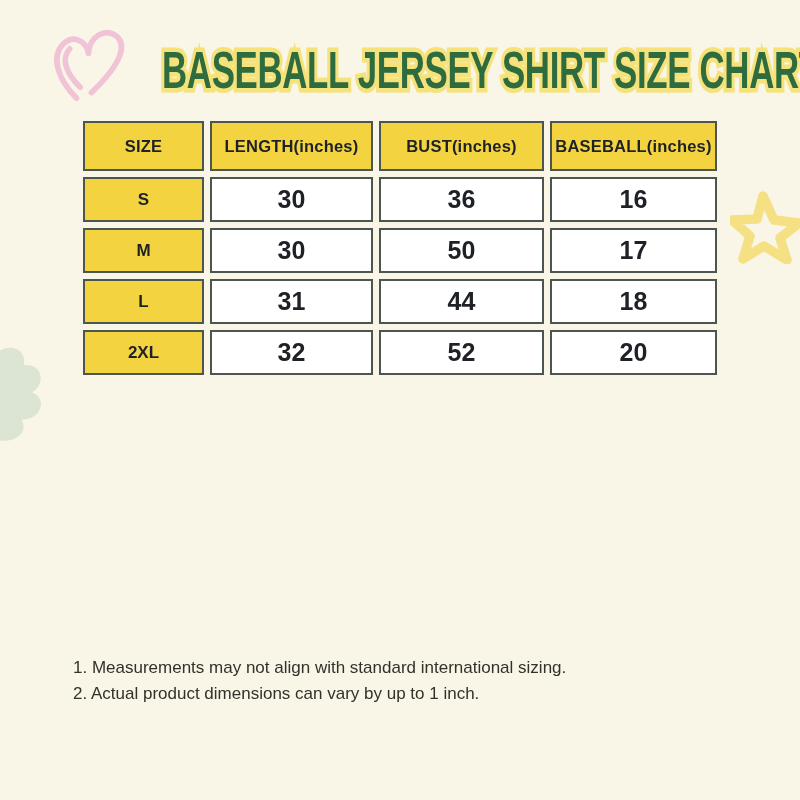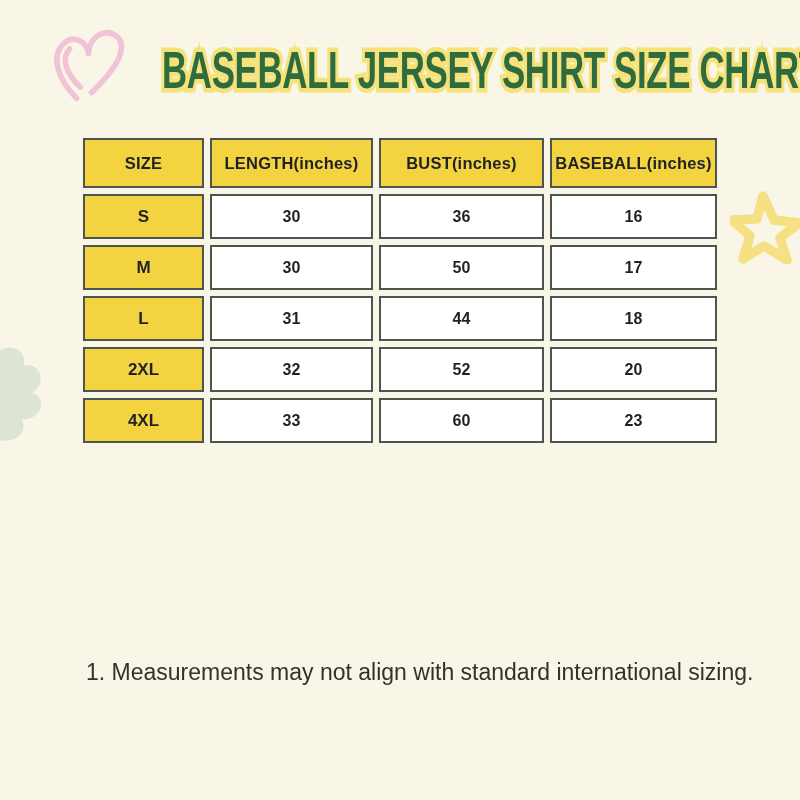--- a/index.html
+++ b/index.html
@@ -25,47 +25,47 @@
   }
   .title .stroke{
     position:absolute;left:0;top:0;z-index:0;
     color:var(--title-outline,#F6E27B);
     -webkit-text-stroke:9px var(--title-outline,#F6E27B);
   }
   .title .fill{position:relative;z-index:1;color:var(--title-green,#2E6B3E);}
 
   
   table.chart{
-    position:absolute;left:77px;top:132px;width:646px;
+    position:absolute;left:77px;top:115px;width:646px;
     border-collapse:separate;border-spacing:6px;table-layout:fixed;
   }
   table.chart th,table.chart td{
     border:2px solid var(--cell-border,#4D564E);
     text-align:center;vertical-align:middle;
     font-weight:bold;color:var(--text-dark,#1E2125);
     padding:0;
   }
   table.chart thead th{
     background:var(--cell-yellow,#F3D440);
     height:46px;font-size:16.5px;letter-spacing:0.2px;
   }
   table.chart tbody th{
     background:var(--cell-yellow,#F3D440);
     height:41px;font-size:17px;
   }
   table.chart tbody td{
     background:var(--cell-white,#FFFFFF);
-    height:41px;font-size:16px;
+    height:41px;font-size:25px;
   }
   col.c1{width:121px;} col.c2{width:163px;} col.c3{width:165px;} col.c4{width:167px;}
 
   
   .notes{
-    position:absolute;left:86px;top:655px;width:692px;
-    font-size:23px;line-height:1.54;color:var(--note-text,#32322B);
+    position:absolute;left:73px;top:655px;width:692px;
+    font-size:17px;line-height:1.54;color:var(--note-text,#32322B);
   }
   .notes p{margin:0;}
 </style>
 </head>
 <body>
 
 <div class="canvas" style="--background: #F9F6E8; --title-green: #2E6B3E; --title-outline: #F6E27B; --cell-yellow: #F3D440; --cell-border: #4D564E; --cell-white: #FFFFFF; --text-dark: #1E2125; --note-text: #32322B; --heart-pink: #F0C4D6; --star-yellow: #F5E084; --blob-green: #DCE5D3;">
 
   <svg class="deco deco-heart" viewBox="0 0 100 95" aria-hidden="true">
     <g fill="none" stroke="#F0C4D6" stroke-width="6.5" stroke-linecap="round">
@@ -123,26 +123,21 @@
         <td>31</td>
         <td>44</td>
         <td>18</td>
       </tr>
       <tr>
         <th>2XL</th>
         <td>32</td>
         <td>52</td>
         <td>20</td>
       </tr>
-      <tr>
-        <th>4XL</th>
-        <td>33</td>
-        <td>60</td>
-        <td>23</td>
-      </tr>
     </tbody>
   </table>
 
   <div class="notes">
     <p>1. Measurements may not align with standard international sizing.</p>
+    <p>2. Actual product dimensions can vary by up to 1 inch.</p>
   </div>
 
 </div>
 
 </body></html>

